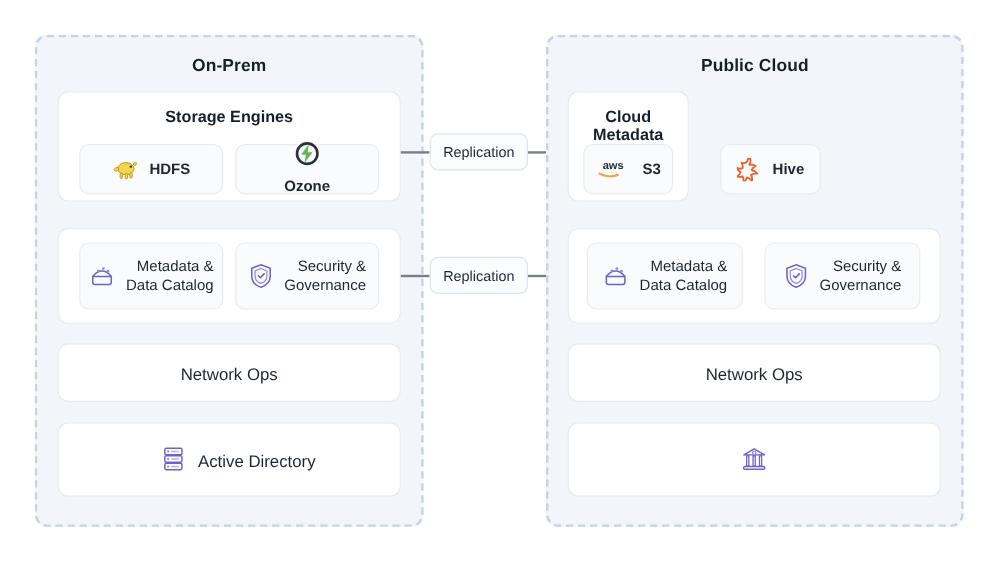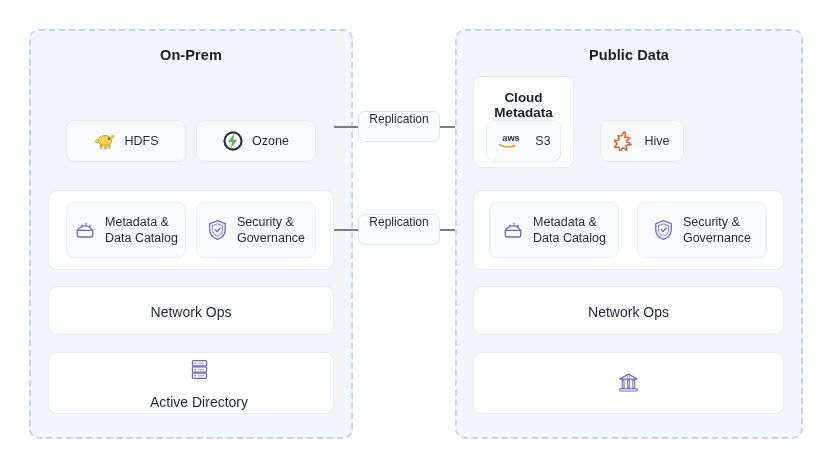--- a/index.html
+++ b/index.html
@@ -59,43 +59,43 @@
     background: #fafbfd;
     border: 1px solid #e8ecf2;
     border-radius: 8px;
     display: flex;
     align-items: center;
     justify-content: center;
     gap: 9px;
     font-size: 12.5px;
     color: #1d2731;
   }
-  .chip .label { white-space: pre-line; text-align: left; line-height: 1.32; }
-  .chip .label.center { text-align: right; }
+  .chip .label { white-space: pre-line; text-align: right; line-height: 1.32; }
+  .chip .label.center { text-align: right; font-weight: bold; }
   .chip .ico { flex: 0 0 auto; display: flex; align-items: center; justify-content: center; }
 
   
   .plain-row {
     position: absolute;
     display: flex;
     align-items: center;
     justify-content: center;
     gap: 11px;
     font-size: 14px;
     color: #1d2731;
   }
 
   
   .repl-box {
     position: absolute;
     background: #fbfcfe;
     border: 1px solid #dbe5ef;
     border-radius: 7px;
     display: flex;
-    align-items: flex-start;
+    align-items: center;
     justify-content: center;
     font-size: 12px;
     color: #1d2731;
   }
   .conn {
     position: absolute;
     height: 1.6px;
     background: #77808a;
   }
   .arrow-head {
@@ -108,35 +108,38 @@
 </style>
 </head>
 <body>
 
 <div class="canvas">
 
   <div class="zone" id="zone-onprem">
     <div class="zone-title">On-Prem</div>
   </div>
 
+  <div class="card" style="left:48px; top:76px; width:286px; height:92px;">
+    <div class="card-title">Storage Engines</div>
+  </div>
   <div class="chip" style="left:66px; top:120px; width:120px; height:42px;">
     <span class="ico">
       <svg width="22" height="18" viewBox="0 0 24 20">
         <ellipse cx="13" cy="9.5" rx="7.6" ry="5.6" fill="#f3d54e" stroke="#b6991f" stroke-width="0.9"></ellipse>
         <path d="M6.2 8.6c-1.8-.6-3.4.1-3.9 1.3-.4 1 .3 1.9 1.4 1.9 1 0 1.9-.5 2.5-1.2z" fill="#f3d54e" stroke="#b6991f" stroke-width=".8"></path>
         <circle cx="17.6" cy="7.6" r="1.1" fill="#3a3420"></circle>
         <path d="M19.6 5.2c1.1-1.4 2.6-1.9 3.2-1.1.5.7-.2 2-1.5 2.7z" fill="#f3d54e" stroke="#b6991f" stroke-width=".8"></path>
         <rect x="7.6" y="13.6" width="2.2" height="5" rx="1" fill="#f3d54e" stroke="#b6991f" stroke-width=".8"></rect>
         <rect x="12.4" y="13.8" width="2.2" height="5.2" rx="1" fill="#f3d54e" stroke="#b6991f" stroke-width=".8"></rect>
         <rect x="16.6" y="13.4" width="2.2" height="4.8" rx="1" fill="#f3d54e" stroke="#b6991f" stroke-width=".8"></rect>
       </svg>
     </span>
     <span class="label center">HDFS</span>
   </div>
-  <div class="chip" style="left:196px; top:120px; width:120px; height:42px;">
+  <div class="chip" style="left:196px; top:120px; width:120px; height:42px;flex-direction:column;">
     <span class="ico">
       <svg width="20" height="20" viewBox="0 0 22 22">
         <circle cx="11" cy="11" r="9.4" fill="none" stroke="#2c3038" stroke-width="2.4"></circle>
         <path d="M12.6 2.2 5.4 12.1h4.5l-1.6 7.8 7.6-10.2h-4.6z" fill="#5eb84d"></path>
       </svg>
     </span>
     <span class="label center">Ozone</span>
   </div>
 
   <div class="card" style="left:48px; top:190px; width:286px; height:80px;"></div>
@@ -165,21 +168,21 @@
 Governance</span>
   </div>
 
   <div class="card" style="left:48px; top:286px; width:286px; height:49px;">
     <div class="plain-row" style="left:0; right:0; top:0; height:49px;">
       <span>Network Ops</span>
     </div>
   </div>
 
   <div class="card" style="left:48px; top:352px; width:286px; height:62px;">
-    <div class="plain-row" style="left:16px; right:0; top:0; height:62px;flex-direction:column;">
+    <div class="plain-row" style="left:16px; right:0; top:0; height:62px;">
       <span class="ico">
         <svg width="19" height="21" viewBox="0 0 20 22">
           <rect x="2.5" y="1.6" width="15" height="5.6" rx="1.2" fill="none" stroke="#6c63c7" stroke-width="1.3"></rect>
           <rect x="2.5" y="8.2" width="15" height="5.6" rx="1.2" fill="none" stroke="#6c63c7" stroke-width="1.3"></rect>
           <rect x="2.5" y="14.8" width="15" height="5.6" rx="1.2" fill="none" stroke="#6c63c7" stroke-width="1.3"></rect>
           <circle cx="5.4" cy="4.4" r="1" fill="#8f88dd"></circle>
           <circle cx="5.4" cy="11" r="1" fill="#8f88dd"></circle>
           <circle cx="5.4" cy="17.6" r="1" fill="#8f88dd"></circle>
           <rect x="8" y="3.7" width="7" height="1.4" rx=".7" fill="#b7b2ea"></rect>
           <rect x="8" y="10.3" width="7" height="1.4" rx=".7" fill="#b7b2ea"></rect>
@@ -198,21 +201,21 @@
   <div class="arrow-head" style="left:460px; top:121.5px;"></div>
 
   <div class="conn" style="left:334px; top:229px; width:24px;"></div>
   <div class="repl-box" style="left:358px; top:214px; width:82px; height:31px;">
     <span>Replication</span>
   </div>
   <div class="conn" style="left:440px; top:229px; width:22px;"></div>
   <div class="arrow-head" style="left:460px; top:224.5px;"></div>
 
   <div class="zone" id="zone-cloud">
-    <div class="zone-title">Public Data</div>
+    <div class="zone-title">Public Cloud</div>
   </div>
 
   <div class="card" style="left:473px; top:76px; width:101px; height:92px;">
     <div class="card-title">Cloud Metadata</div>
   </div>
   <div class="chip" style="left:486px; top:120px; width:75px; height:42px;">
     <span class="ico">
       <svg width="30" height="20" viewBox="0 0 34 22">
         <text x="17" y="11" text-anchor="middle" font-family="Liberation Sans, sans-serif" font-size="10.5" font-weight="bold" fill="#252f3e">aws</text>
         <path d="M4 15.2c4.2 2.6 11.8 3.4 17.4 1.3" fill="none" stroke="#f2a33c" stroke-width="1.9" stroke-linecap="round"></path>

